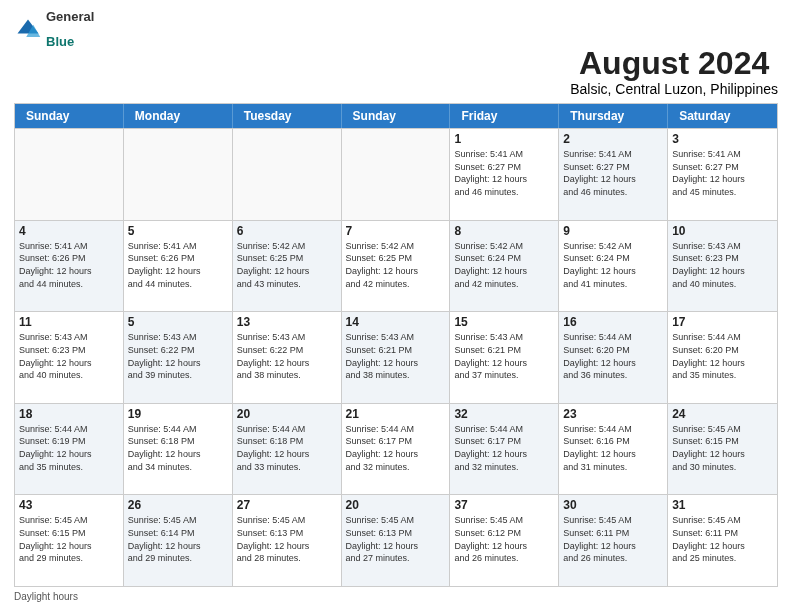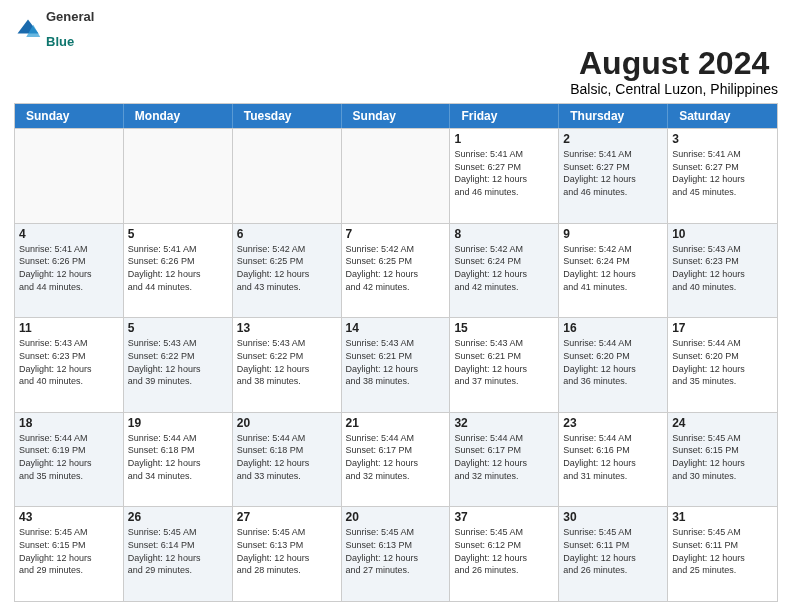--- a/index.html
+++ b/index.html
@@ -374,13 +374,14 @@
             <div class="day-num">31</div>
             <div class="day-info" style="white-space: pre-line;">Sunrise: 5:45 AM
 Sunset: 6:11 PM
 Daylight: 12 hours
 and 25 minutes.</div>
           </div>
         </div>
       </div>
   </div>
 
+  <div class="footer-note">Daylight hours</div>
 </div>
 
 </body></html>

